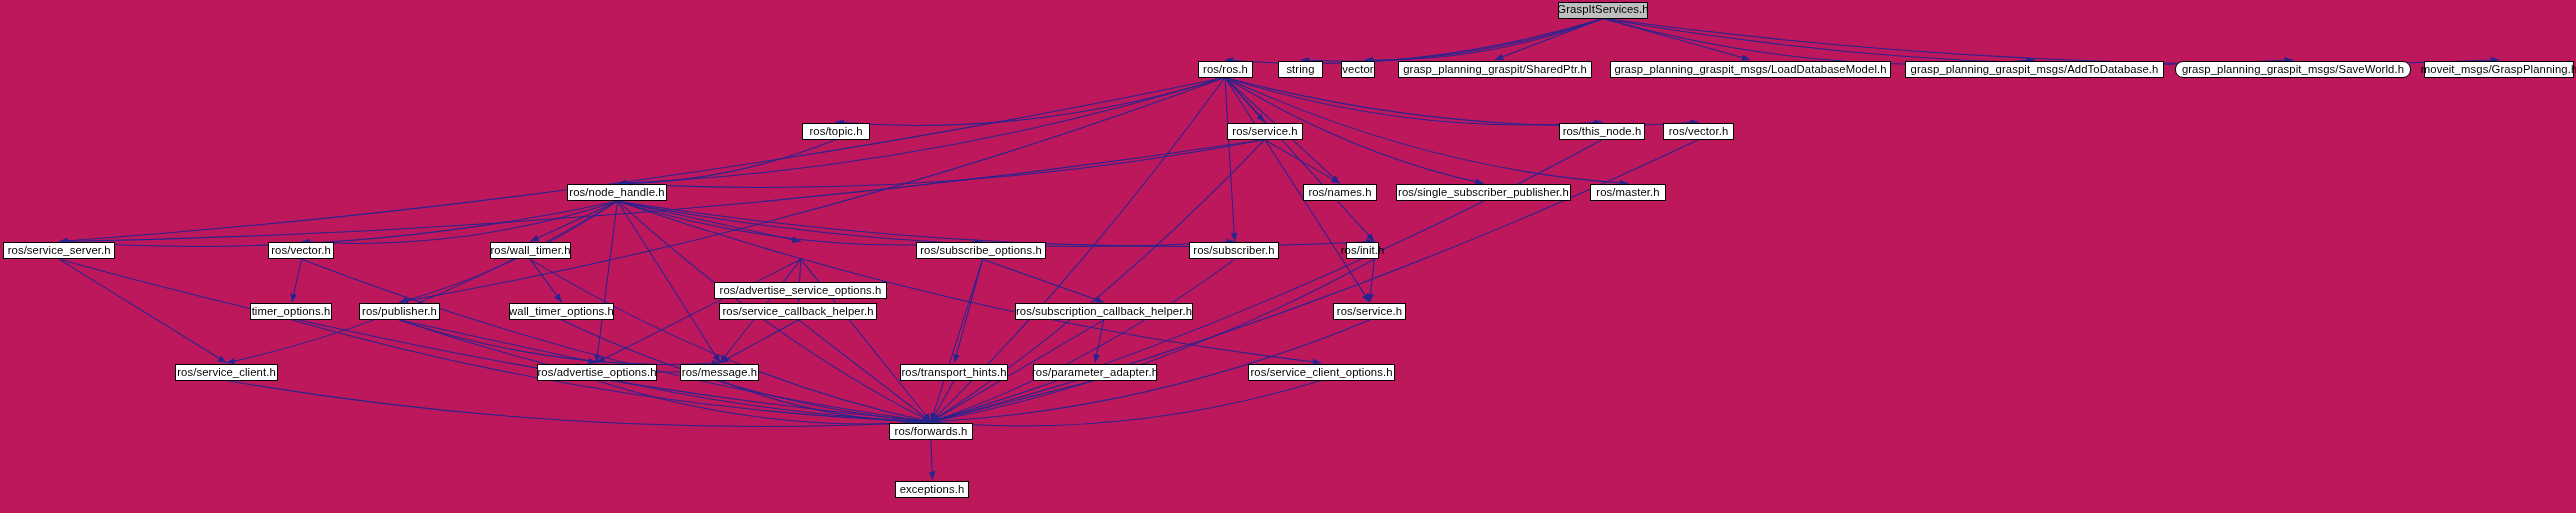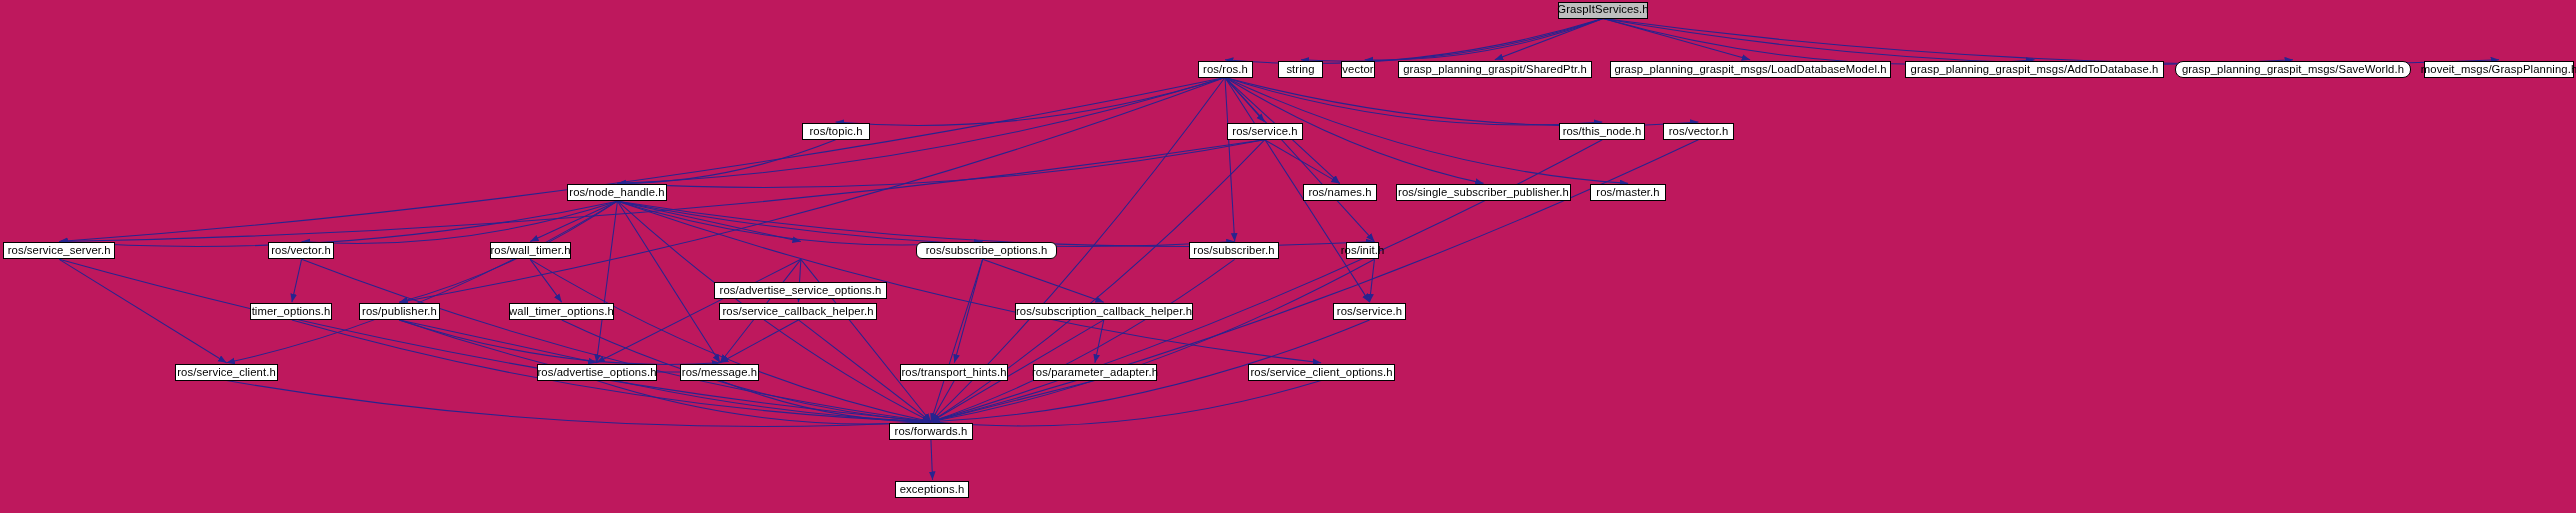--- a/index.html
+++ b/index.html
@@ -202,21 +202,21 @@
       </div>
       <div class="graph-node" style="left: 268px; top: 242px; width: 66px;">
         <span class="node-label">ros/vector.h</span>
       </div>
       <div class="graph-node" style="left: 490px; top: 242px; width: 81px;">
         <span class="node-label">ros/wall_timer.h</span>
       </div>
       <div class="graph-node" style="left: 714px; top: 242px; width: 173px; margin-top: 40px;">
         <span class="node-label">ros/advertise_service_options.h</span>
       </div>
-      <div class="graph-node" style="left: 916px; top: 242px; width: 141px; border-radius: 6px;">
+      <div class="graph-node" style="left: 916px; top: 242px; width: 130px;">
         <span class="node-label">ros/subscribe_options.h</span>
       </div>
       <div class="graph-node" style="left: 1189px; top: 242px; width: 90px;">
         <span class="node-label">ros/subscriber.h</span>
       </div>
       <div class="graph-node" style="left: 1346px; top: 242px; width: 33px;">
         <span class="node-label">ros/init.h</span>
       </div>
       <div class="graph-node" style="left: 250px; top: 303px; width: 82px;">
         <span class="node-label">timer_options.h</span>

